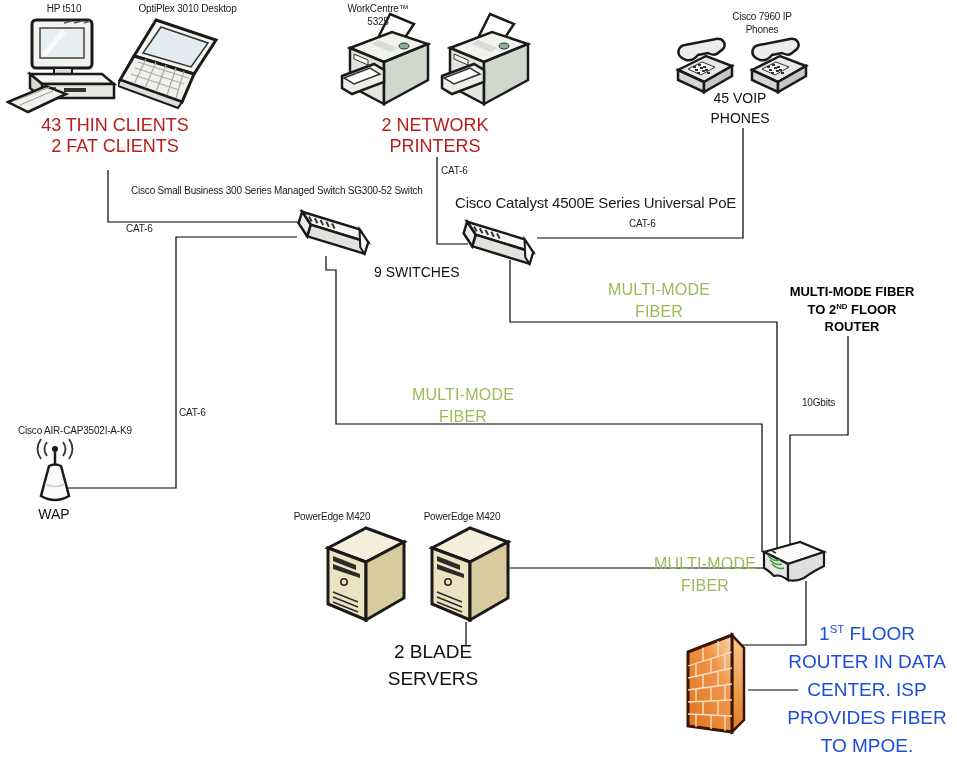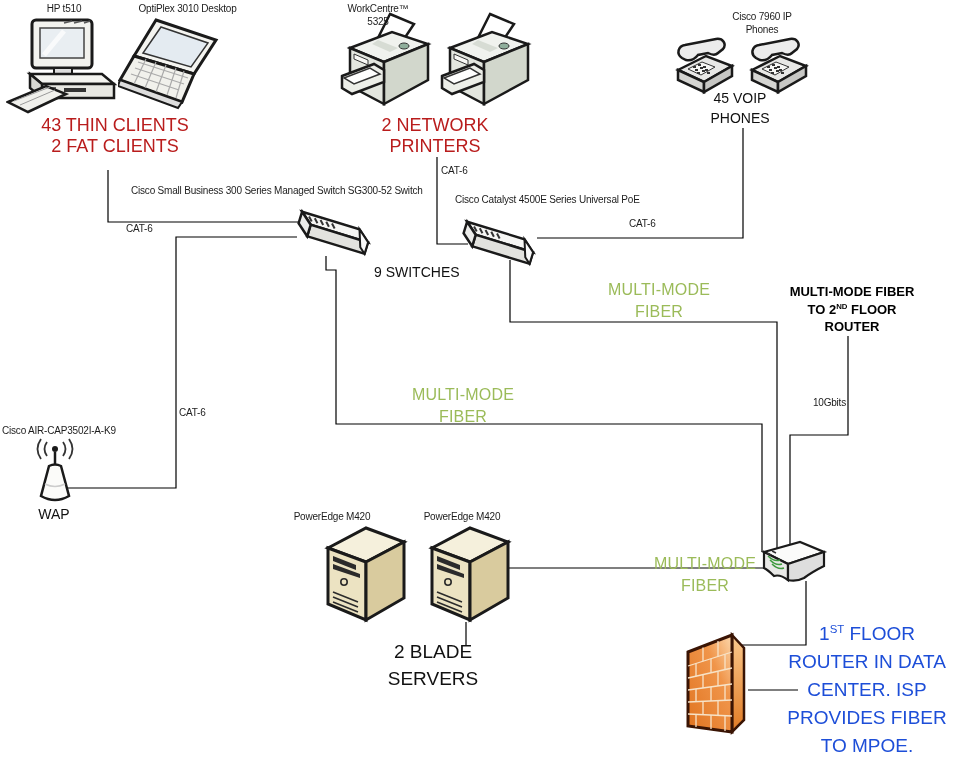--- a/index.html
+++ b/index.html
@@ -6,21 +6,21 @@
   .canvas{
     position:relative;width:957px;height:765px;background:#ffffff;overflow:hidden;
     font-family:"Liberation Sans","DejaVu Sans",sans-serif;color:#111;
   }
   .wires{position:absolute;left:0;top:0;pointer-events:none;}
   .wires polyline{fill:none;stroke:#000;stroke-width:1.2;}
   .icon{position:absolute;}
   .icon svg{display:block;width:100%;height:100%;}
   .lbl{position:absolute;white-space:pre-line;line-height:1.2;}
   .s{font-size:10px;letter-spacing:-0.2px;color:#1c1c1c;}
-  .s9{font-size:10px;letter-spacing:-0.2px;color:#1c1c1c;}
+  .s9{font-size:15px;letter-spacing:-0.2px;color:#1c1c1c;}
   .nw{white-space:nowrap;}
   .ctr{text-align:center;}
   .cap{font-size:18px;line-height:21px;color:#b91c1c;}
   .cap-lg{font-size:19px;line-height:27px;}
   .cap-md{font-size:14px;line-height:20px;}
   .fiber{font-size:16px;line-height:22px;color:#9BBB59;font-weight:400;letter-spacing:0.2px;}
   .fiber2nd{font-size:13px;line-height:17.5px;font-weight:700;color:#000;}
   .fw-cap{font-size:19px;line-height:28px;color:#1d4ed8;}
   sup.sp{font-size:0.6em;vertical-align:super;line-height:0;}
 </style>
@@ -185,21 +185,21 @@
       <circle cx="39" cy="11" r="3" fill="#1a1a1a"></circle>
       <path d="M31,4 Q26,11 31,18" fill="none" stroke="#333" stroke-width="1.8"></path>
       <path d="M25,1 Q18,11 25,21" fill="none" stroke="#333" stroke-width="1.8"></path>
       <path d="M47,4 Q52,11 47,18" fill="none" stroke="#333" stroke-width="1.8"></path>
       <path d="M53,1 Q60,11 53,21" fill="none" stroke="#333" stroke-width="1.8"></path>
       <line x1="39" y1="14" x2="39" y2="28" stroke="#1a1a1a" stroke-width="2.5"></line>
       <path d="M33,28 L25,58 Q39,66 53,58 L45,28 Q39,25 33,28 Z" fill="#fbfbf9" stroke="#1a1a1a" stroke-width="2.5"></path>
       <path d="M29,46 Q39,51 49,46" fill="none" stroke="#cccccc" stroke-width="1.5"></path>
     </svg>
   </div>
-  <div class="lbl s nw" style="left:2px;top:425px">Cisco AIR-CAP3502I-A-K9</div>
+  <div class="lbl s nw" style="left:18px;top:425px">Cisco AIR-CAP3502I-A-K9</div>
   <div class="lbl cap-md ctr" style="left:26px;top:504px;width:56px">WAP</div>
 
   <div class="icon" style="left:322px;top:520px;width:88px;height:106px">
     <svg viewBox="0 0 88 106">
       <path d="M6,28 L44,8 L82,22 L44,42 Z" fill="#f5f0dc" stroke="#1a1a1a" stroke-width="3"></path>
       <path d="M6,28 L44,42 L44,100 L6,84 Z" fill="#ece3c2" stroke="#1a1a1a" stroke-width="3"></path>
       <path d="M44,42 L82,22 L82,78 L44,100 Z" fill="#d9cb9e" stroke="#1a1a1a" stroke-width="3"></path>
       <path d="M11,36 L34,45 L34,50 L11,41 Z" fill="#2b2b2b"></path>
       <path d="M11,44 L38,54 L38,58 L11,49 Z" fill="#2b2b2b"></path>
       <circle cx="22" cy="62" r="3.2" fill="none" stroke="#2b2b2b" stroke-width="1.6"></circle>
@@ -269,21 +269,21 @@
   <div class="lbl fw-cap ctr" style="left:782px;top:620px;width:170px"><span>1</span><sup class="sp">ST</sup><span> FLOOR
 ROUTER IN DATA
 CENTER. ISP
 PROVIDES FIBER
 TO MPOE.</span></div>
 
   <div class="lbl s nw" style="left:126px;top:223px">CAT-6</div>
   <div class="lbl s nw" style="left:441px;top:165px">CAT-6</div>
   <div class="lbl s nw" style="left:629px;top:218px">CAT-6</div>
   <div class="lbl s nw" style="left:179px;top:407px">CAT-6</div>
-  <div class="lbl s" style="left:802px;top:397px;width:44px;text-align:right">10Gbits</div>
+  <div class="lbl s" style="left:802px;top:397px;width:44px;text-align:left">10Gbits</div>
 
   <div class="lbl fiber ctr" style="left:600px;top:279px;width:118px">MULTI-MODE
 FIBER</div>
   <div class="lbl fiber ctr" style="left:404px;top:384px;width:118px">MULTI-MODE
 FIBER</div>
   <div class="lbl fiber ctr" style="left:646px;top:553px;width:118px">MULTI-MODE
 FIBER</div>
   <div class="lbl fiber2nd ctr" style="left:784px;top:283px;width:136px"><span>MULTI-MODE FIBER
 TO 2</span><sup class="sp">ND</sup><span> FLOOR
 ROUTER</span></div>

